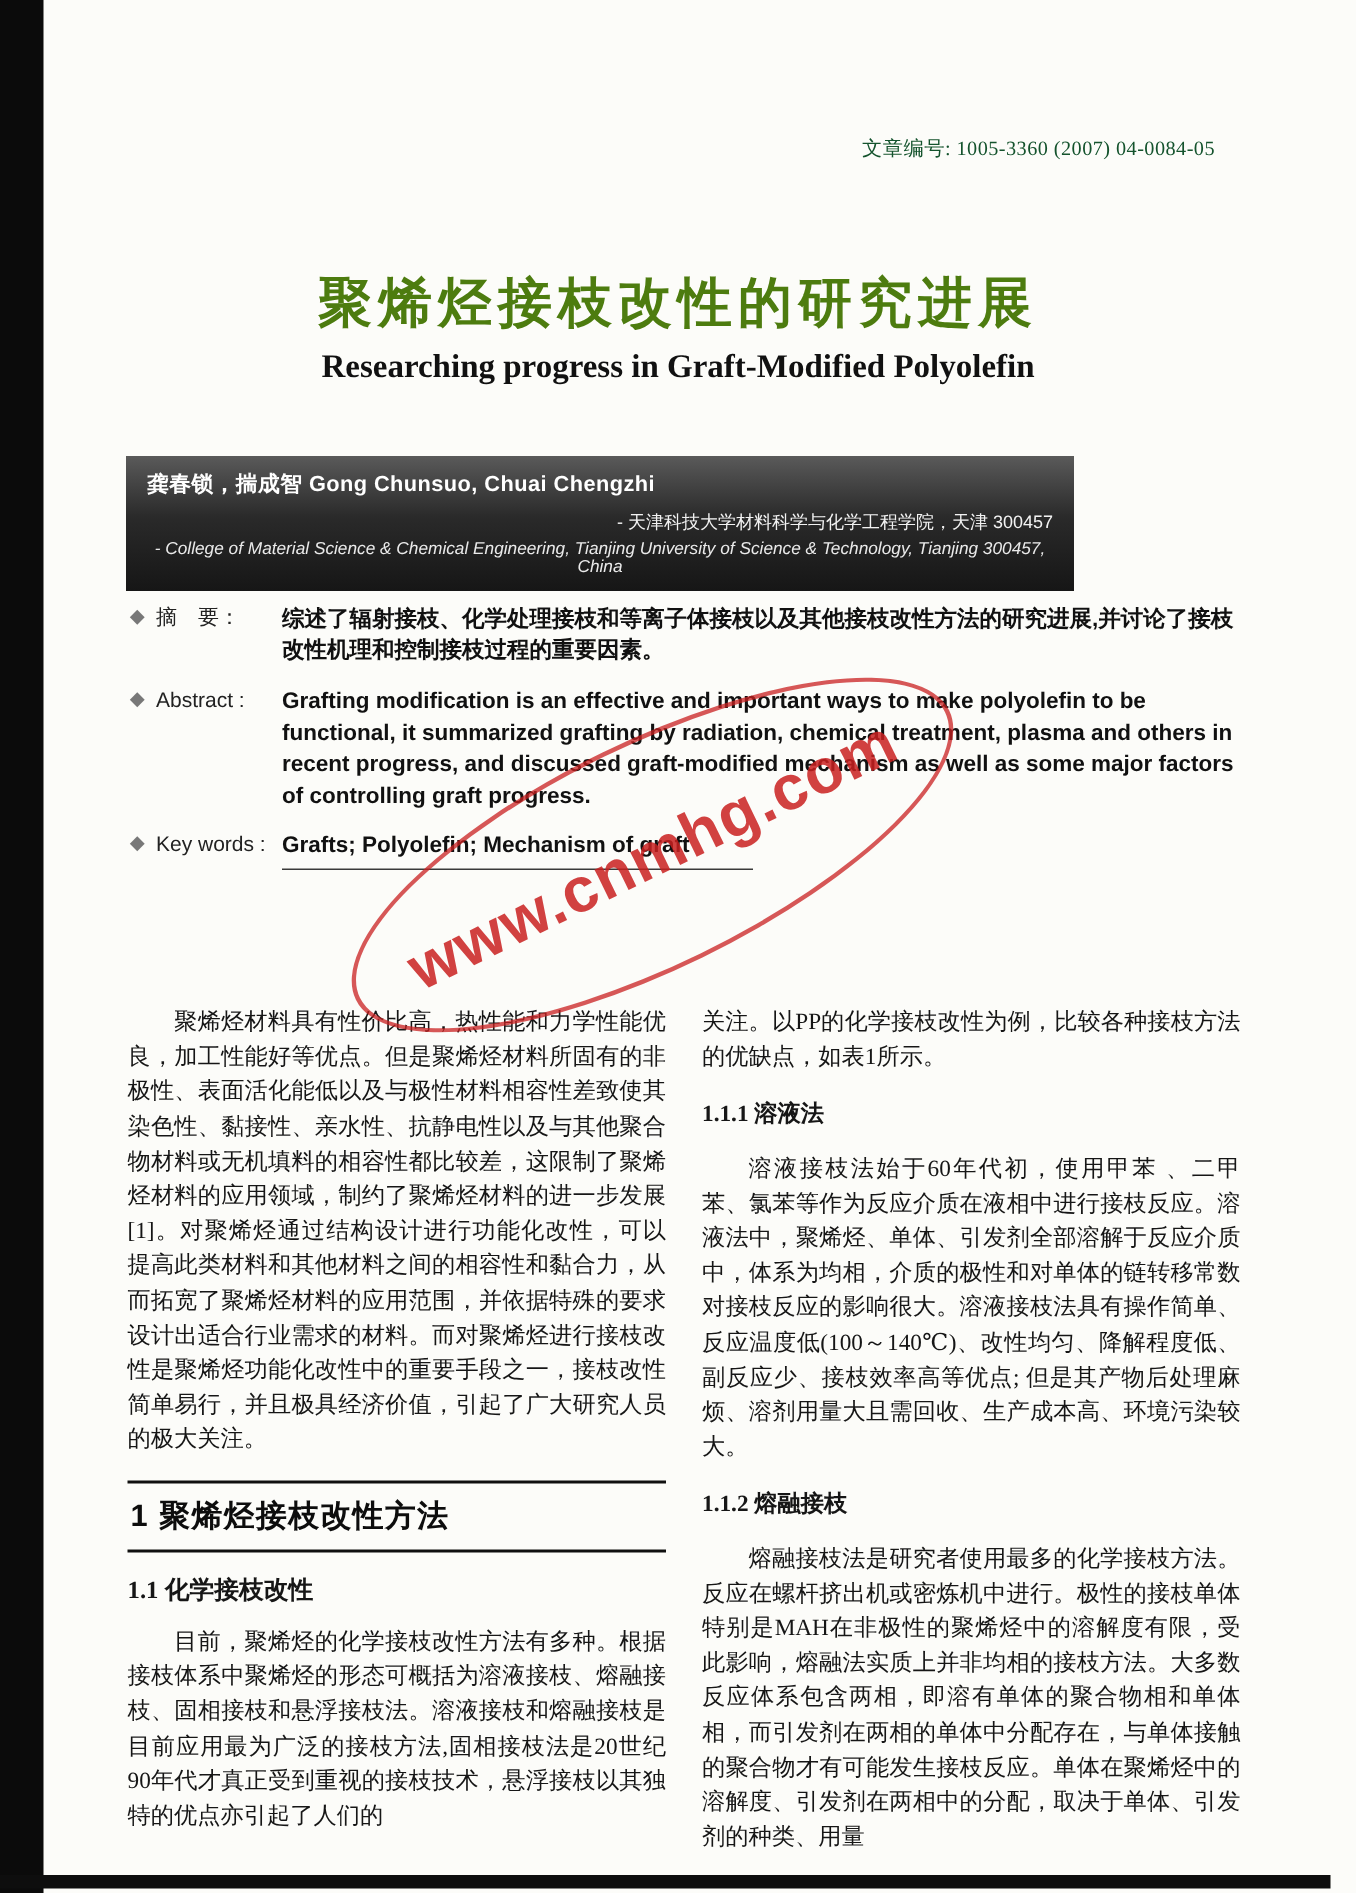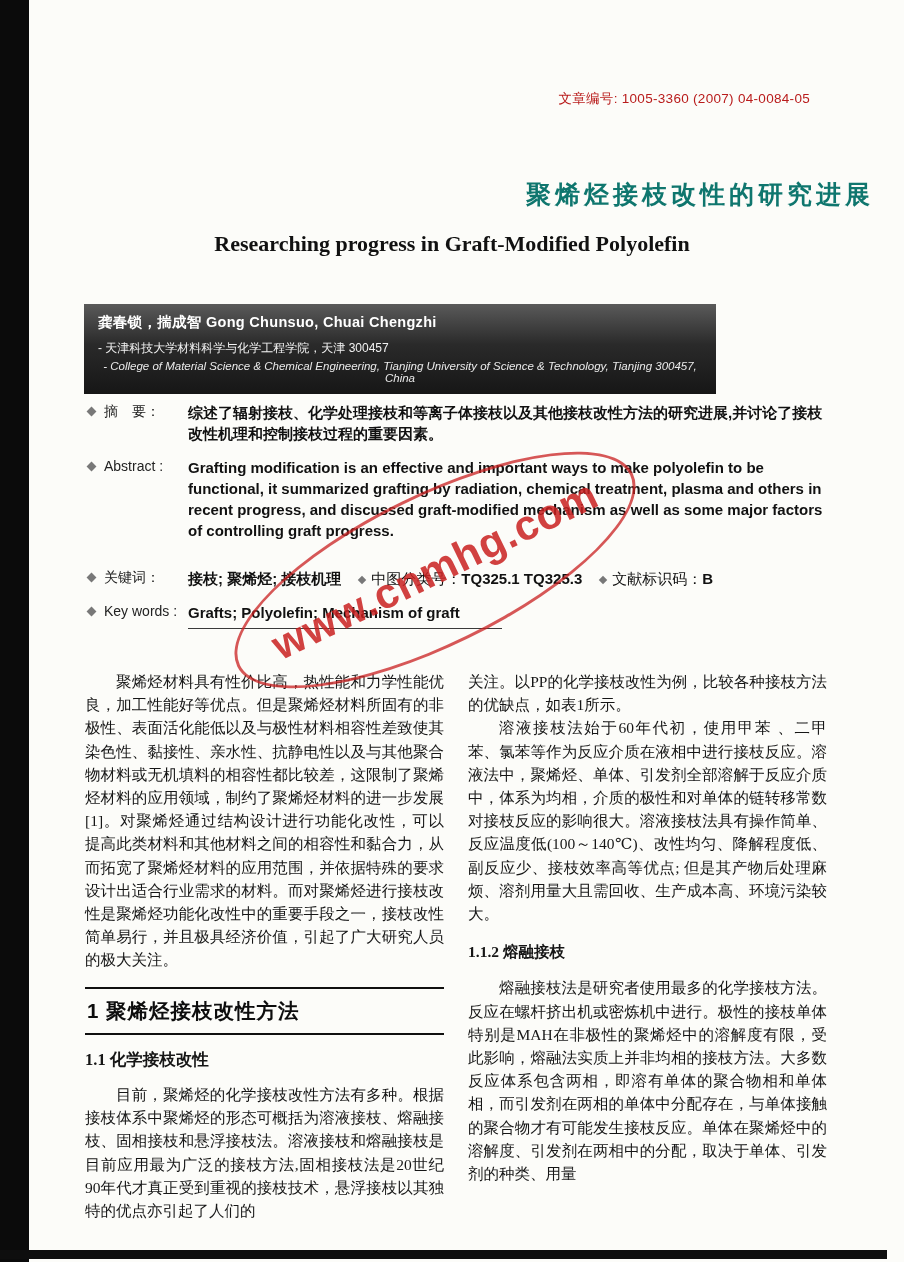--- a/index.html
+++ b/index.html
@@ -7,50 +7,50 @@
   .page {
     position:relative; width:904px; height:1262px; margin:0 auto;
     background:#fcfcf9; overflow:hidden; color:#1b1b1b;
     font-family:"Liberation Serif","DejaVu Serif",serif;
   }
   .scan-bar-left { position:absolute; left:0; top:0; width:29px; height:1262px; background:#0b0b0b; }
   .scan-bar-bottom { position:absolute; left:0; top:1250px; width:887px; height:9px; background:#0e0e0e; }
 
   .article-number {
     position:absolute; top:90px; right:94px; font-size:13.5px; letter-spacing:.3px;
-    font-family:Liberation Sans, sans-serif; color:#b91c1c;
+    font-family:Liberation Serif, serif; color:#14532d;
   }
 
   .title-zh {
-    position:absolute; top:178px; left:30px; width:844px; text-align:right;
-    font-size:25px; font-weight:700; letter-spacing:4px; color:#0f766e;
+    position:absolute; top:178px; left:30px; width:844px; text-align:center;
+    font-size:36px; font-weight:700; letter-spacing:4px; color:#4d7c0f;
   }
   .title-en {
     position:absolute; top:231px; left:30px; width:844px; text-align:center;
     font-size:22px; font-weight:700; color:#111;
     font-family:"Liberation Serif","DejaVu Serif",serif;
   }
 
   .author-block {
     position:absolute; left:84px; top:304px; width:632px;
     background:linear-gradient(180deg,#5a5a5a 0%,#2a2a2a 45%,#161616 100%);
     color:#fff; padding:9px 14px 10px;
     font-family:"Liberation Sans","DejaVu Sans",sans-serif;
   }
   .author-names { font-size:14.5px; font-weight:700; letter-spacing:.3px; }
-  .author-aff-zh { font-size:12px; margin-top:8px; color:#f2f2f2; }
+  .author-aff-zh { font-size:12px; margin-top:8px; color:#f2f2f2;text-align:right; }
   .author-aff-en { font-size:11.5px; font-style:italic; margin-top:3px; color:#eaeaea;text-align:center; }
 
   .meta-block {
     position:absolute; left:88px; top:402px; width:740px;
     font-family:"Liberation Sans","DejaVu Sans",sans-serif;
   }
   .meta-row { display:flex; align-items:flex-start; }
   .row-abs-zh { margin-bottom:13px; }
-  .row-abs-en { margin-bottom:27px; }
+  .row-abs-en { margin-bottom:12px; }
   .row-kw-zh { margin-bottom:13px; }
   .meta-marker {
     width:7px; height:7px; background:#787878; transform:rotate(45deg);
     margin:6px 9px 0 0; flex:none;
   }
   .inline-marker {
     display:inline-block; width:6px; height:6px; background:#787878; transform:rotate(45deg);
     margin:0 6px 1px 18px;
   }
   .meta-label { width:84px; flex:none; font-size:14px; color:#222; padding-top:1px; }
@@ -112,27 +112,20 @@
       <span class="meta-label">摘　要：</span>
       <div class="meta-content bold">综述了辐射接枝、化学处理接枝和等离子体接枝以及其他接枝改性方法的研究进展,并讨论了接枝改性机理和控制接枝过程的重要因素。</div>
     </div>
 
     <div class="meta-row row-abs-en">
       <span class="meta-marker"></span>
       <span class="meta-label">Abstract :</span>
       <div class="meta-content bold">Grafting modification is an effective and important ways to make polyolefin to be functional, it summarized grafting by radiation, chemical treatment, plasma and others in recent progress, and discussed graft-modified mechanism as well as some major factors of controlling graft progress.</div>
     </div>
 
-    <div class="meta-row row-kw-zh">
-      <span class="meta-marker"></span>
-      <span class="meta-label">关键词：</span>
-      <div class="meta-content">
-        <span class="bold">接枝; 聚烯烃; 接枝机理</span><span class="inline-marker"></span><span class="kw-label">中图分类号：</span><span class="bold">TQ325.1  TQ325.3</span><span class="inline-marker"></span><span class="kw-label">文献标识码：</span><span class="bold">B</span>
-      </div>
-    </div>
 
     <div class="meta-row">
       <span class="meta-marker"></span>
       <span class="meta-label">Key words :</span>
       <div class="meta-content">
         <span class="bold kw-en-underline">Grafts; Polyolefin; Mechanism of graft</span>
       </div>
     </div>
 
   </div>
@@ -141,20 +134,21 @@
 
     <div class="col">
       <p>聚烯烃材料具有性价比高，热性能和力学性能优良，加工性能好等优点。但是聚烯烃材料所固有的非极性、表面活化能低以及与极性材料相容性差致使其染色性、黏接性、亲水性、抗静电性以及与其他聚合物材料或无机填料的相容性都比较差，这限制了聚烯烃材料的应用领域，制约了聚烯烃材料的进一步发展[1]。对聚烯烃通过结构设计进行功能化改性，可以提高此类材料和其他材料之间的相容性和黏合力，从而拓宽了聚烯烃材料的应用范围，并依据特殊的要求设计出适合行业需求的材料。而对聚烯烃进行接枝改性是聚烯烃功能化改性中的重要手段之一，接枝改性简单易行，并且极具经济价值，引起了广大研究人员的极大关注。</p>
       <div class="section-h1">1 聚烯烃接枝改性方法</div>
       <div class="section-h2">1.1 化学接枝改性</div>
       <p>目前，聚烯烃的化学接枝改性方法有多种。根据接枝体系中聚烯烃的形态可概括为溶液接枝、熔融接枝、固相接枝和悬浮接枝法。溶液接枝和熔融接枝是目前应用最为广泛的接枝方法,固相接枝法是20世纪90年代才真正受到重视的接枝技术，悬浮接枝以其独特的优点亦引起了人们的</p>
     </div>
 
     <div class="col">
       <p class="no-indent">关注。以PP的化学接枝改性为例，比较各种接枝方法的优缺点，如表1所示。</p>
+      <div class="section-h3">1.1.1 溶液法</div>
       <p>溶液接枝法始于60年代初，使用甲苯 、二甲苯、氯苯等作为反应介质在液相中进行接枝反应。溶液法中，聚烯烃、单体、引发剂全部溶解于反应介质中，体系为均相，介质的极性和对单体的链转移常数对接枝反应的影响很大。溶液接枝法具有操作简单、反应温度低(100～140℃)、改性均匀、降解程度低、副反应少、接枝效率高等优点; 但是其产物后处理麻烦、溶剂用量大且需回收、生产成本高、环境污染较大。</p>
       <div class="section-h3">1.1.2 熔融接枝</div>
       <p>熔融接枝法是研究者使用最多的化学接枝方法。反应在螺杆挤出机或密炼机中进行。极性的接枝单体特别是MAH在非极性的聚烯烃中的溶解度有限，受此影响，熔融法实质上并非均相的接枝方法。大多数反应体系包含两相，即溶有单体的聚合物相和单体相，而引发剂在两相的单体中分配存在，与单体接触的聚合物才有可能发生接枝反应。单体在聚烯烃中的溶解度、引发剂在两相中的分配，取决于单体、引发剂的种类、用量</p>
     </div>
 
   </div>
 
   <div class="watermark">
     <span class="watermark-text">www.cnmhg.com</span>
   </div>

